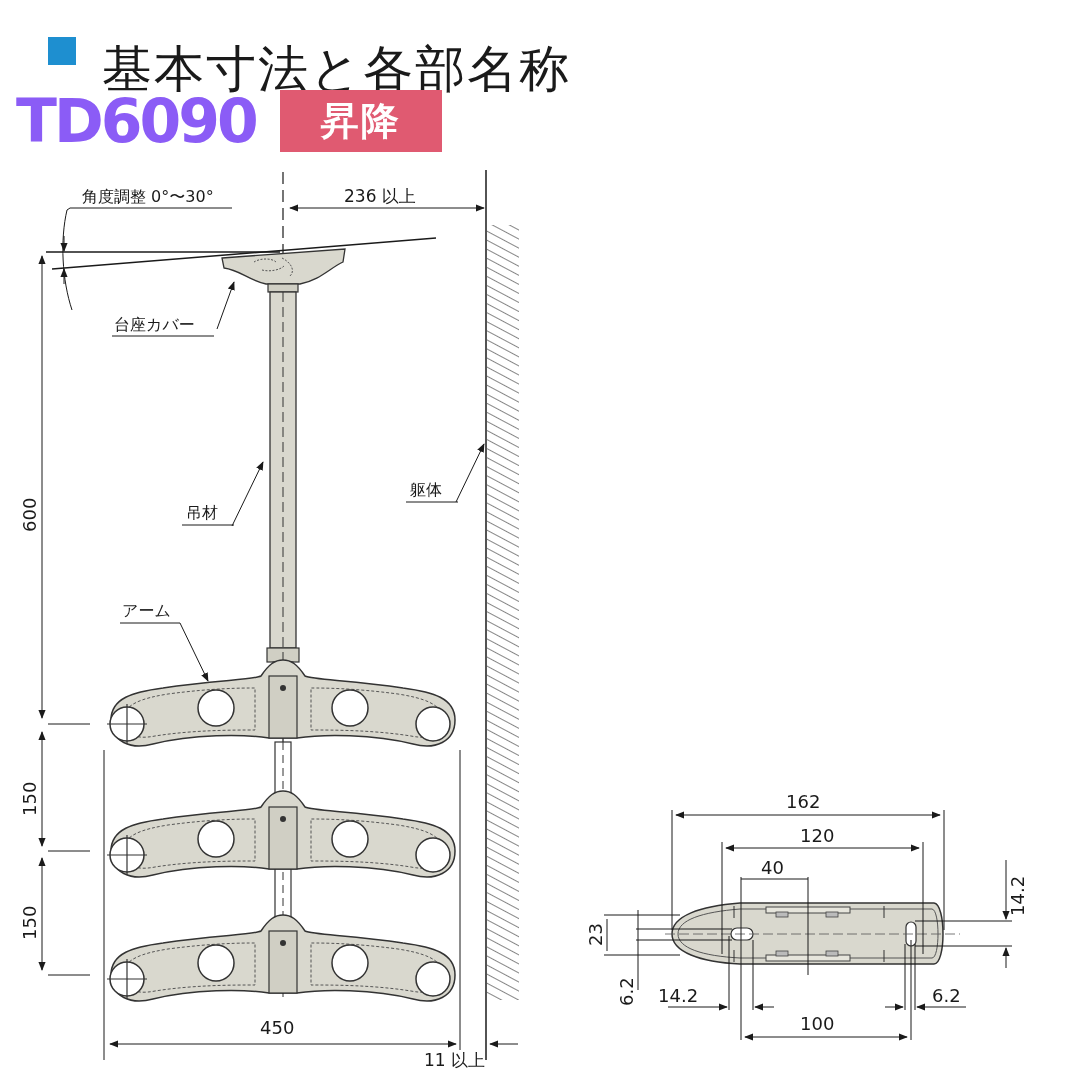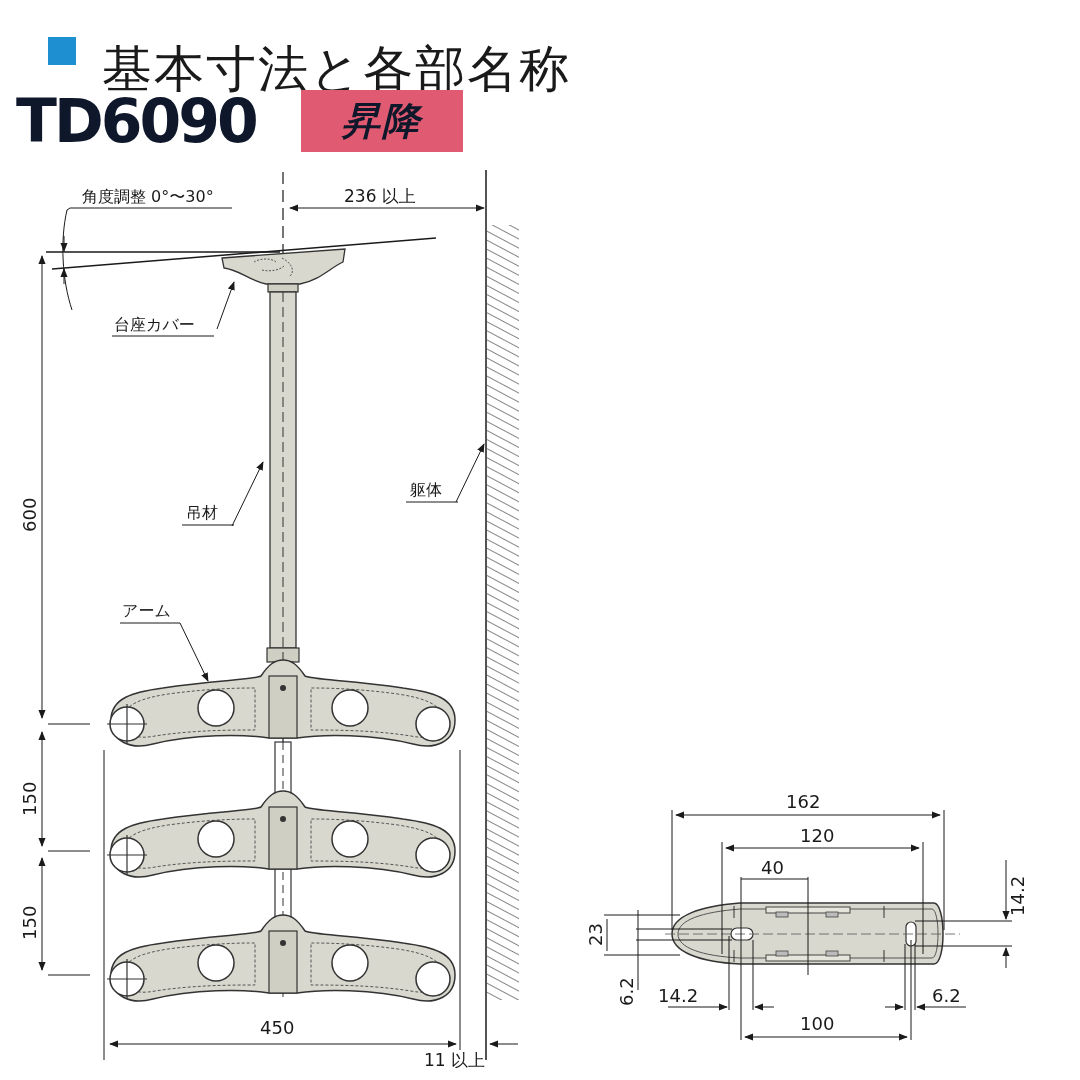--- a/index.html
+++ b/index.html
@@ -2,23 +2,23 @@
 <html><head>
 <meta charset="utf-8">
 <style>
   html, body { margin: 0; padding: 0; background: #ffffff; }
   body { width: 1080px; height: 1080px; position: relative; overflow: hidden;
          font-family: "DejaVu Sans", "Liberation Sans", sans-serif; color: #1a1a1a; }
   .title-row { position: absolute; left: 48px; top: 14px; height: 70px; display: flex; align-items: center; }
   .title-square { width: 28px; height: 28px; background: #1e8fd0; margin-right: 26px; margin-top: 4px; }
   .title-text { font-size: 50px; font-weight: 300; letter-spacing: 2px; color: #1a1a1a; margin-top: 40px; }
   .model-row { position: absolute; left: 16px; top: 88px; height: 66px; display: flex; align-items: center; }
-  .model-text { font-family: "DejaVu Sans", sans-serif; font-weight: bold; font-size: 60px; color: #0f172a; letter-spacing: -3px; }
-  .badge { margin-left: 45px; background: #e05a71; color: #0f172a; font-size: 38px; font-weight: bold;
-           width: 162px; height: 62px; display: flex; align-items: center; justify-content: center; letter-spacing: 2px; font-style: italic; }
+  .model-text { font-family: "DejaVu Sans", sans-serif; font-weight: bold; font-size: 60px; color: #8b5cf6; letter-spacing: -3px; }
+  .badge { margin-left: 24px; background: #e05a71; color: #ffffff; font-size: 38px; font-weight: bold;
+           width: 162px; height: 62px; display: flex; align-items: center; justify-content: center; letter-spacing: 2px; }
   svg { position: absolute; left: 0; top: 0; }
   svg text { font-family: "DejaVu Sans", "Liberation Sans", sans-serif; fill: #1a1a1a; }
 </style>
 </head>
 <body>
 
 <div class="title-row">
   <div class="title-square"></div>
   <div class="title-text">基本寸法と各部名称</div>
 </div>

